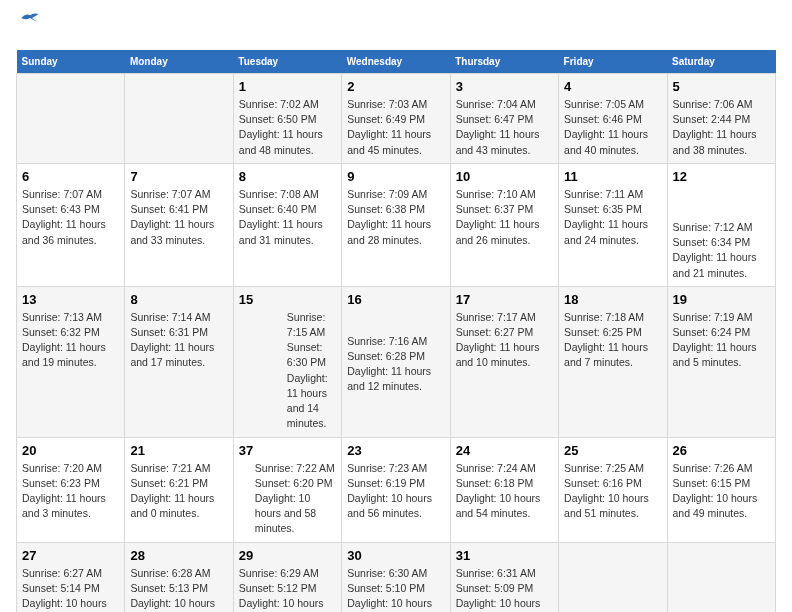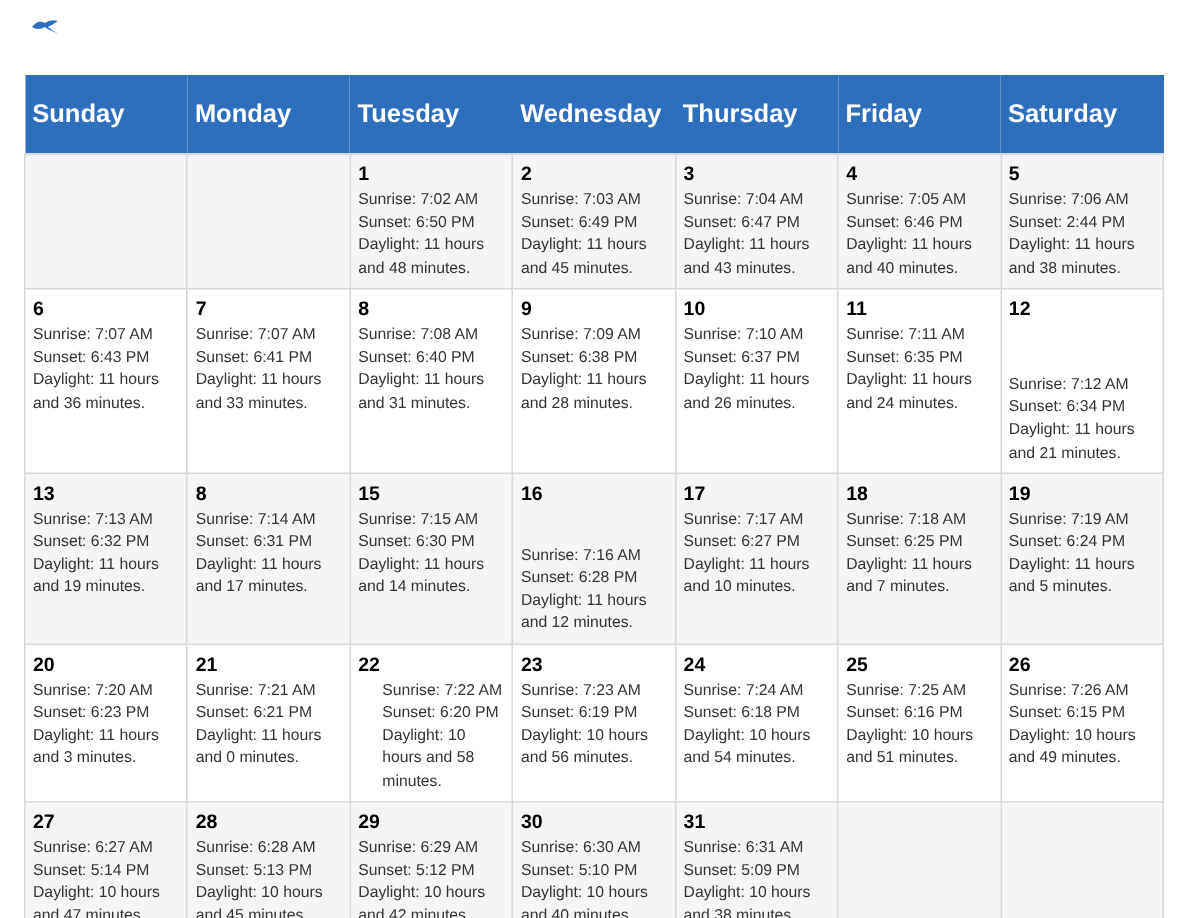--- a/index.html
+++ b/index.html
@@ -51,22 +51,22 @@
     }
     table {
       width: 100%;
       border-collapse: collapse;
       font-size: 11px;
     }
     thead tr th {
       background-color: #2e6fbd;
       color: #fff;
       text-align: left;
-      padding: 16px 5px;
-      font-size: 17px;
+      padding: 6px 5px;
+      font-size: 10px;
       font-weight: 600;
     }
     tbody tr td {
       vertical-align: top;
       padding: 5px;
       border: 1px solid #d8d8d8;
       min-height: 80px;
       width: 107px;
     }
     tbody tr:nth-child(odd) td {
@@ -209,21 +209,21 @@
 Daylight: 11 hours and 19 minutes.</div>
         </td>
         <td>
           <span class="day-num">8</span>
           <div class="day-info" style="white-space: pre-line;">Sunrise: 7:14 AM
 Sunset: 6:31 PM
 Daylight: 11 hours and 17 minutes.</div>
         </td>
         <td>
           <span class="day-num">15</span>
-          <div class="day-info" style="white-space: pre-line;">Sunrise: 7:15 AM
+          <div class="day-info" style="white-space: pre-line; margin-left: 48px;">Sunrise: 7:15 AM
 Sunset: 6:30 PM
 Daylight: 11 hours and 14 minutes.</div>
         </td>
         <td>
           <span class="day-num">16</span>
           <div class="day-info" style="white-space: pre-line; margin-top: 27px;">Sunrise: 7:16 AM
 Sunset: 6:28 PM
 Daylight: 11 hours and 12 minutes.</div>
         </td>
         <td>
@@ -252,21 +252,21 @@
 Sunset: 6:23 PM
 Daylight: 11 hours and 3 minutes.</div>
         </td>
         <td>
           <span class="day-num">21</span>
           <div class="day-info" style="white-space: pre-line;">Sunrise: 7:21 AM
 Sunset: 6:21 PM
 Daylight: 11 hours and 0 minutes.</div>
         </td>
         <td>
-          <span class="day-num">22</span>
+          <span class="day-num">37</span>
           <div class="day-info" style="white-space: pre-line; margin-left: 16px;">Sunrise: 7:22 AM
 Sunset: 6:20 PM
 Daylight: 10 hours and 58 minutes.</div>
         </td>
         <td>
           <span class="day-num">23</span>
           <div class="day-info" style="white-space: pre-line;">Sunrise: 7:23 AM
 Sunset: 6:19 PM
 Daylight: 10 hours and 56 minutes.</div>
         </td>

